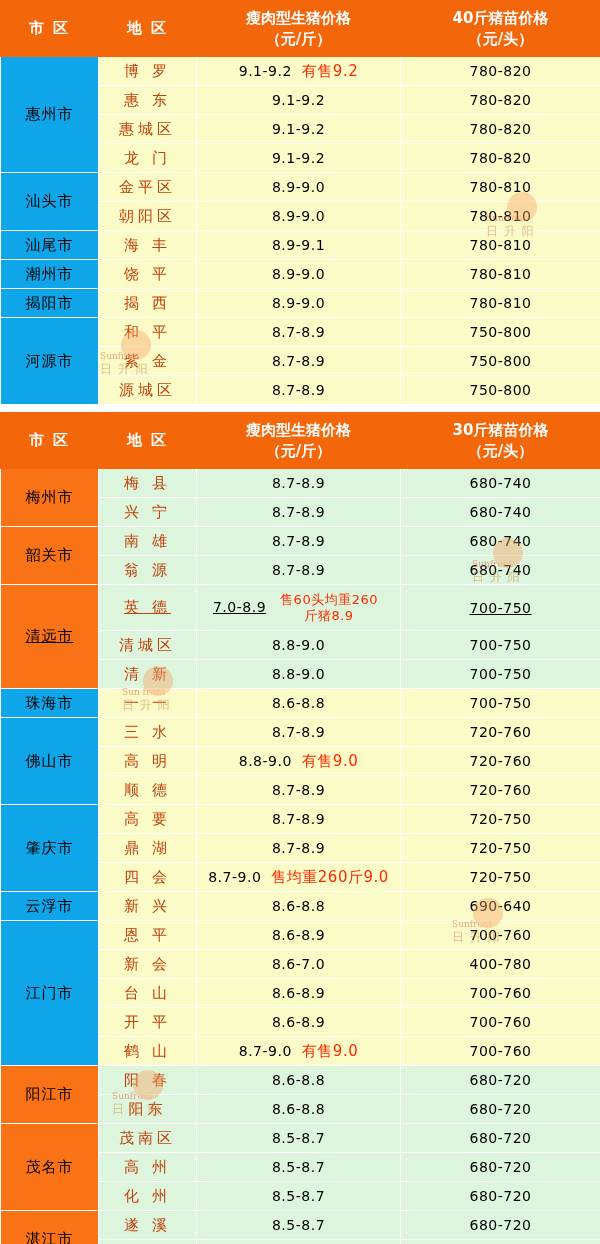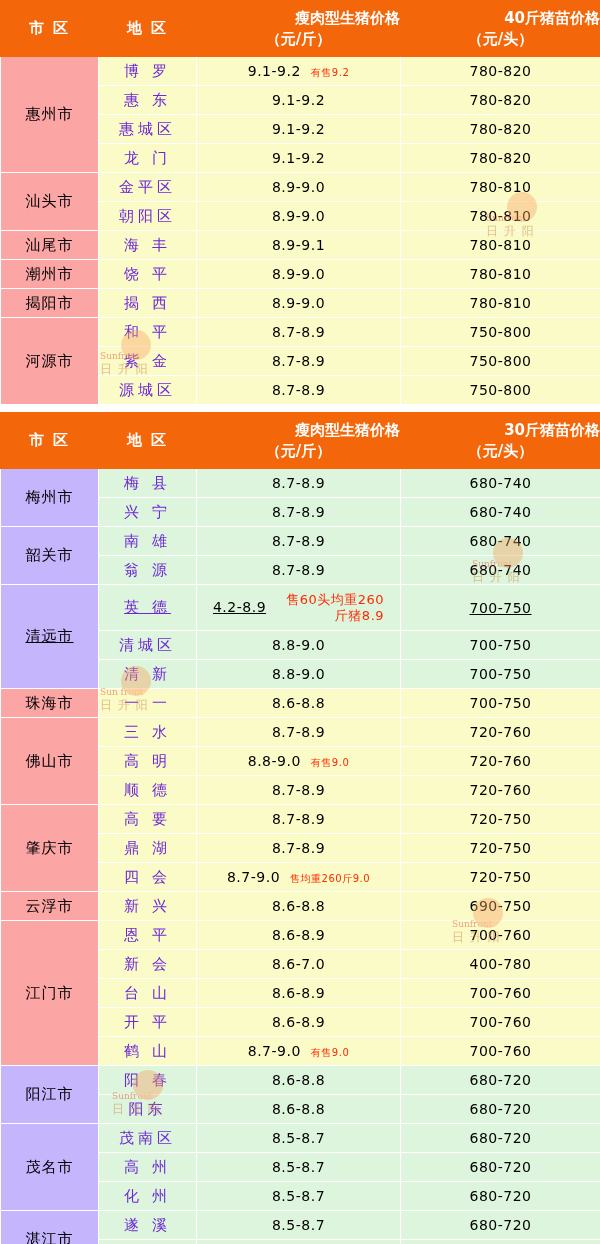--- a/index.html
+++ b/index.html
@@ -42,60 +42,60 @@
     font-weight: bold;
     font-size: 15px;
     height: 56px;
     letter-spacing: 2px;
     border: 1px solid #f4660a;
   }
   tr.hdr td.two-line {
     line-height: 1.35;
     letter-spacing: 0;
   }
-  tr.hdr td.two-line .l1 { display: block; text-align: right; }
+  tr.hdr td.two-line .l1 { display: block; }
   tr.hdr td.two-line .l2 { display: block; }
 
   
-  .city-yellow { background: #fca5a5; }
-  .city-green  { background: #c4b5fd; }
+  .city-yellow { background: #0ea5e9; }
+  .city-green  { background: #f97316; }
   .cell-yellow { background: #fbfbc8; }
   .cell-green  { background: #ddf5dc; }
 
   .city-cell {
     font-size: 15px;
     letter-spacing: 1px;
     color: #000;
   }
   .area-cell {
     font-size: 15px;
     letter-spacing: 4px;
-    color: #6d28d9;
+    color: #c2410c;
   }
   .price-cell, .piglet-cell {
     font-size: 14px;
     color: #000;
     text-align: left;
     padding-left: 22px;
     letter-spacing: 0.5px;
   }
   .piglet-cell { padding-left: 42px; margin-left: 13px; }
   .note {
     color: #ff2a00;
     margin-left: 10px;
-    font-size: 10px;
+    font-size: 15px;
   }
   .note-block {
     color: #ff2a00;
     font-size: 13px;
     line-height: 1.2;
     display: inline-block;
     vertical-align: middle;
     margin-left: 8px;
-    text-align: right;
+    text-align: center;
     max-width: 110px;
   }
   tr.tall td { height: 46px; text-decoration: underline; }
 
   
   tr.gap td {
     height: 8px;
     background: #ffffff;
     border: none;
   }
@@ -251,21 +251,21 @@
           <td class="piglet-cell cell-green">680-740</td>
         </tr>
         <tr>
           <td class="area-cell cell-green">翁 源</td>
           <td class="price-cell cell-green"><span>8.7-8.9</span></td>
           <td class="piglet-cell cell-green">680-740</td>
         </tr>
         <tr class="tall">
           <td class="city-cell city-green" rowspan="3">清远市</td>
           <td class="area-cell cell-green">英 德</td>
-          <td class="price-cell cell-green"><span>4.2-8.9</span><span class="note-block">售60头均重260斤猪8.9</span></td>
+          <td class="price-cell cell-green"><span>7.0-8.9</span><span class="note-block">售60头均重260斤猪8.9</span></td>
           <td class="piglet-cell cell-green">700-750</td>
         </tr>
         <tr>
           <td class="area-cell cell-green">清城区</td>
           <td class="price-cell cell-green"><span>8.8-9.0</span></td>
           <td class="piglet-cell cell-green">700-750</td>
         </tr>
         <tr>
           <td class="area-cell cell-green">清 新</td>
           <td class="price-cell cell-green"><span>8.8-9.0</span></td>
@@ -306,21 +306,21 @@
         </tr>
         <tr>
           <td class="area-cell cell-yellow">四 会</td>
           <td class="price-cell cell-yellow"><span>8.7-9.0</span><span class="note">售均重260斤9.0</span></td>
           <td class="piglet-cell cell-yellow">720-750</td>
         </tr>
         <tr>
           <td class="city-cell city-yellow" rowspan="1">云浮市</td>
           <td class="area-cell cell-yellow">新 兴</td>
           <td class="price-cell cell-yellow"><span>8.6-8.8</span></td>
-          <td class="piglet-cell cell-yellow">690-750</td>
+          <td class="piglet-cell cell-yellow">690-640</td>
         </tr>
         <tr>
           <td class="city-cell city-yellow" rowspan="5">江门市</td>
           <td class="area-cell cell-yellow">恩 平</td>
           <td class="price-cell cell-yellow"><span>8.6-8.9</span></td>
           <td class="piglet-cell cell-yellow">700-760</td>
         </tr>
         <tr>
           <td class="area-cell cell-yellow">新 会</td>
           <td class="price-cell cell-yellow"><span>8.6-7.0</span></td>
@@ -390,21 +390,21 @@
       <div class="wm" style="top: 330px; left: 100px;">
         <div class="dot"></div>
         <div class="t1">Sunfront</div>
         <div class="t2">日 升 阳</div>
       </div>
       <div class="wm" style="top: 538px; left: 472px;">
         <div class="dot"></div>
         <div class="t1">Sunfront</div>
         <div class="t2">日 升 阳</div>
       </div>
-      <div class="wm" style="top: 666px; left: 100px;">
+      <div class="wm" style="top: 666px; left: 122px;">
         <div class="dot"></div>
         <div class="t1">Sun front</div>
         <div class="t2">日 升 阳</div>
       </div>
       <div class="wm" style="top: 898px; left: 452px;">
         <div class="dot"></div>
         <div class="t1">Sunfront</div>
         <div class="t2">日 升 阳</div>
       </div>
       <div class="wm" style="top: 1070px; left: 112px;">

